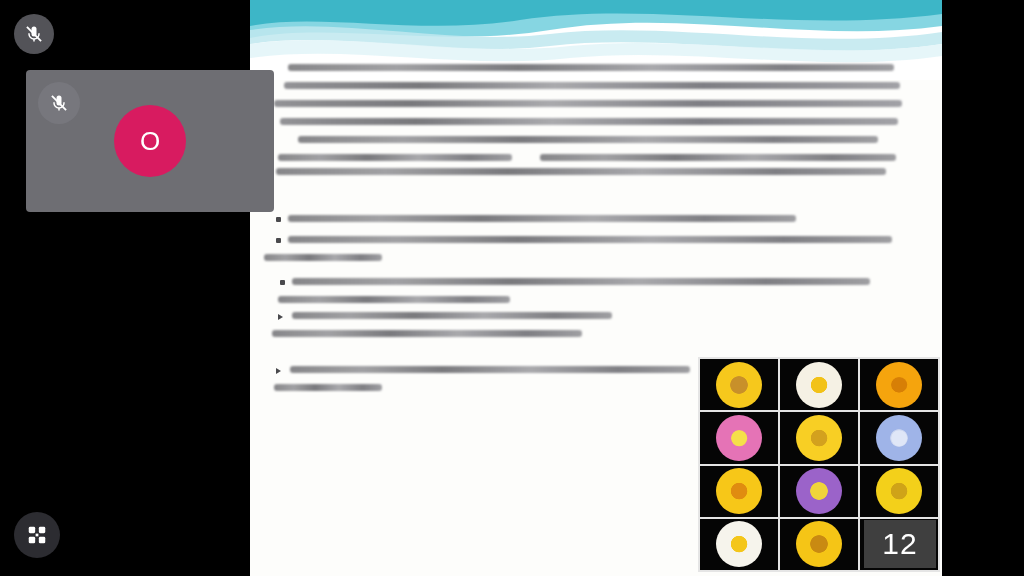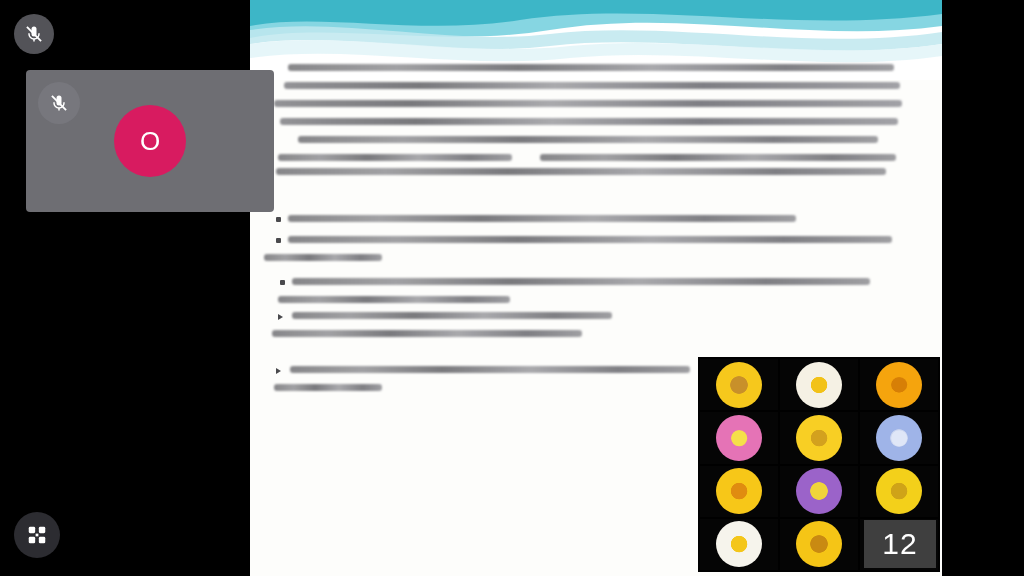--- a/index.html
+++ b/index.html
@@ -66,21 +66,21 @@
     border-left: 5px solid #4a4a4d;
     border-top: 3.5px solid transparent;
     border-bottom: 3.5px solid transparent;
   }
 
   
   .flower-grid {
     position: absolute;
     left: 448px; top: 305px;
     width: 242px; height: 215px;
-    background: #000000;
+    background: #e5e5e5;
     display: grid;
     grid-template-columns: repeat(3, 1fr);
     grid-template-rows: repeat(4, 1fr);
     gap: 2px;
     padding: 2px;
     box-sizing: border-box;
   }
   .fcell {
     position: relative;
     background: #050505;

